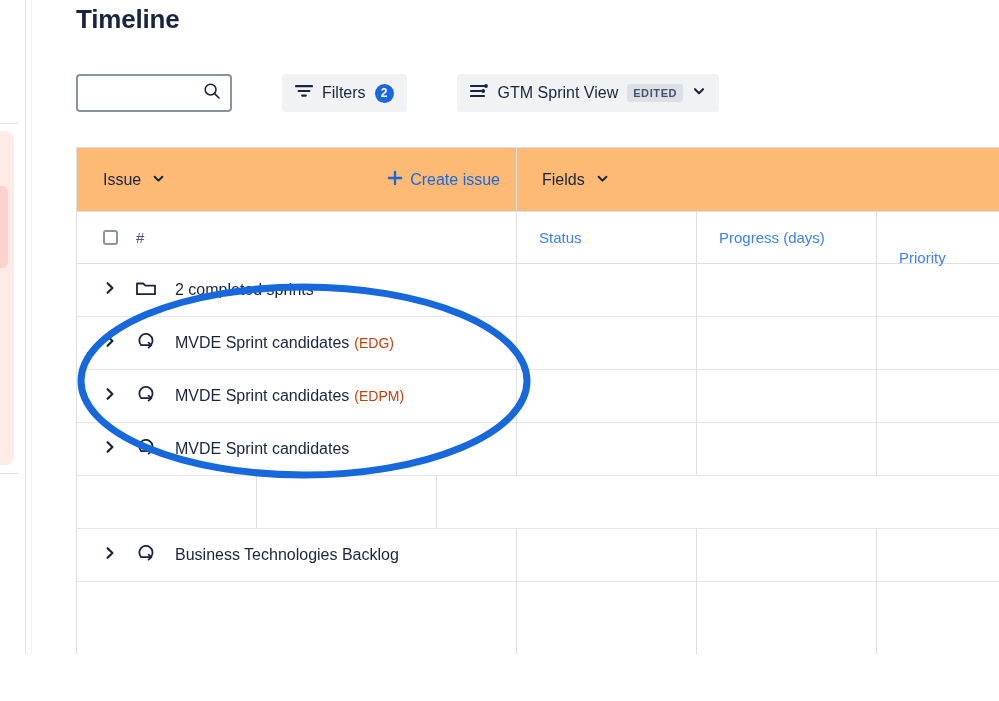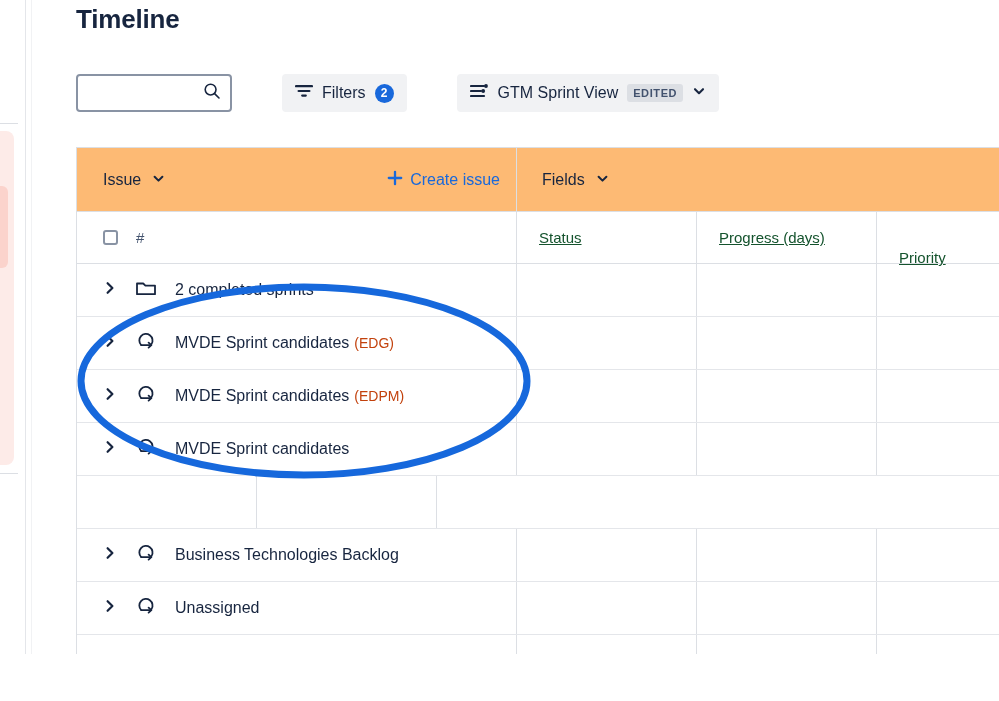--- a/index.html
+++ b/index.html
@@ -213,22 +213,21 @@
     border-right: 1px solid #dcdfe4;
     display: flex;
     align-items: center;
   }
   .c-issue   { width: 440px; padding-left: 26px; gap: 18px; }
   .c-status  { width: 180px; padding-left: 22px; }
   .c-prog    { width: 180px; padding-left: 22px; }
   .c-prio    { width: 122px; padding-left: 22px; border-right: none; margin-top: 40px; }
   .col-title {
     font-size: 15px;
-    color: #14532d;
-    text-decoration: underline;
+    color: #3b82f6;
   }
   .checkbox {
     width: 15px; height: 15px;
     border: 2px solid #8993a4;
     border-radius: 3px;
     box-sizing: border-box;
     background: #ffffff;
     cursor: pointer;
   }
   .hash {
@@ -466,36 +465,20 @@
                   <path d="M16.6 13.9 A6.6 6.6 0 1 0 6.1 15.0" fill="none" stroke="#17253f" stroke-width="1.8" stroke-linecap="round"></path>
                   <path d="M6.2 15.1 L15.9 15.1" fill="none" stroke="#17253f" stroke-width="1.8" stroke-linecap="round"></path>
                   <polyline points="13.6,12.6 16.4,15.1 13.6,17.6" fill="none" stroke="#17253f" stroke-width="1.8" stroke-linecap="round" stroke-linejoin="round"></polyline>
                 </svg></span>
               <span class="row-name">Business Technologies Backlog</span>
             </div>
             <div class="cell c-status"></div>
             <div class="cell c-prog"></div>
             <div class="cell c-prio"></div>
           </div>
-          <div class="row">
-            <div class="cell c-issue">
-              <span class="chevron-right"><svg width="14" height="14" viewBox="0 0 14 14">
-                  <polyline points="4.6,2.2 9.4,7 4.6,11.8" fill="none" stroke="#17253f" stroke-width="2.2" stroke-linecap="round" stroke-linejoin="round"></polyline>
-                </svg></span>
-              <span class="row-icon"><svg width="22" height="22" viewBox="0 0 22 22">
-                  <path d="M16.6 13.9 A6.6 6.6 0 1 0 6.1 15.0" fill="none" stroke="#17253f" stroke-width="1.8" stroke-linecap="round"></path>
-                  <path d="M6.2 15.1 L15.9 15.1" fill="none" stroke="#17253f" stroke-width="1.8" stroke-linecap="round"></path>
-                  <polyline points="13.6,12.6 16.4,15.1 13.6,17.6" fill="none" stroke="#17253f" stroke-width="1.8" stroke-linecap="round" stroke-linejoin="round"></polyline>
-                </svg></span>
-              <span class="row-name">Unassigned</span>
-            </div>
-            <div class="cell c-status"></div>
-            <div class="cell c-prog"></div>
-            <div class="cell c-prio"></div>
-          </div>
         </div>
 
       <div class="filler-row">
         <div class="cell c-issue"></div>
         <div class="cell c-status"></div>
         <div class="cell c-prog"></div>
         <div class="cell c-prio"></div>
       </div>
 
     </div>

